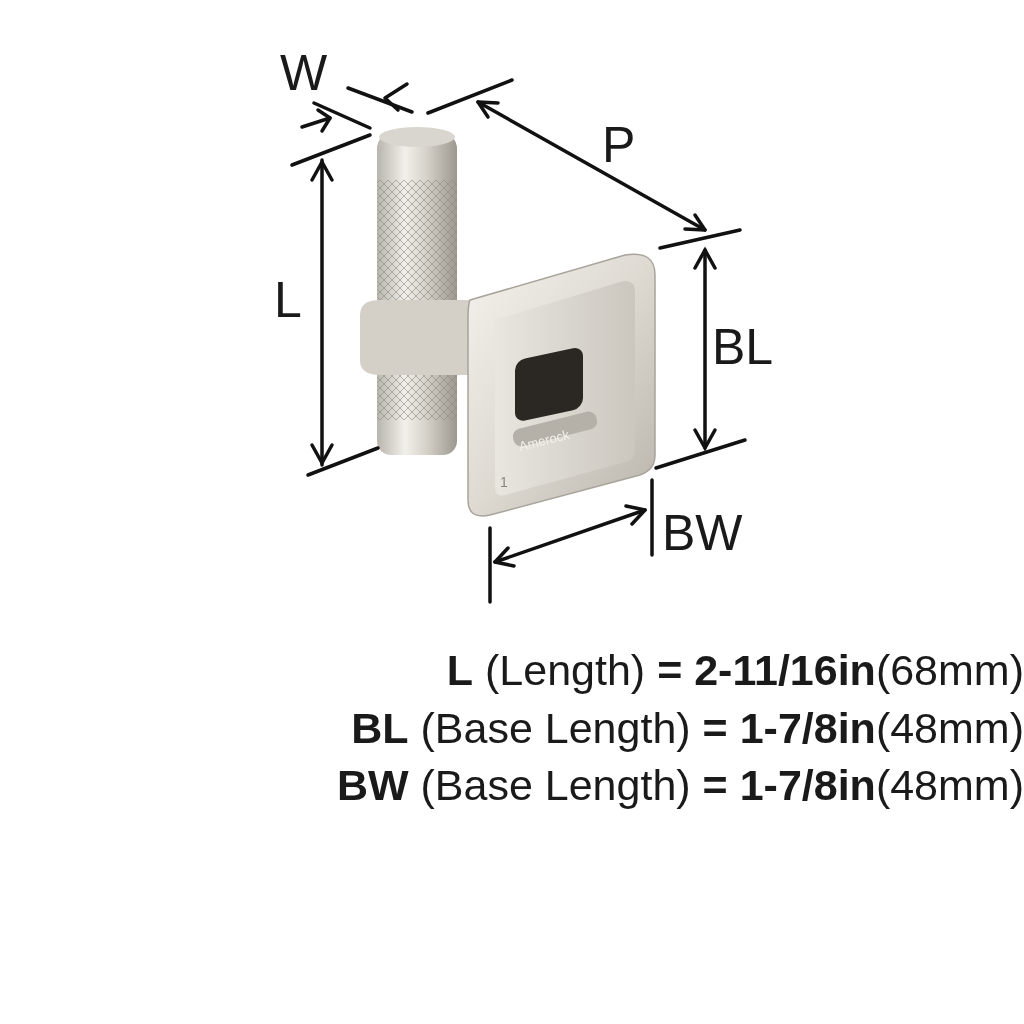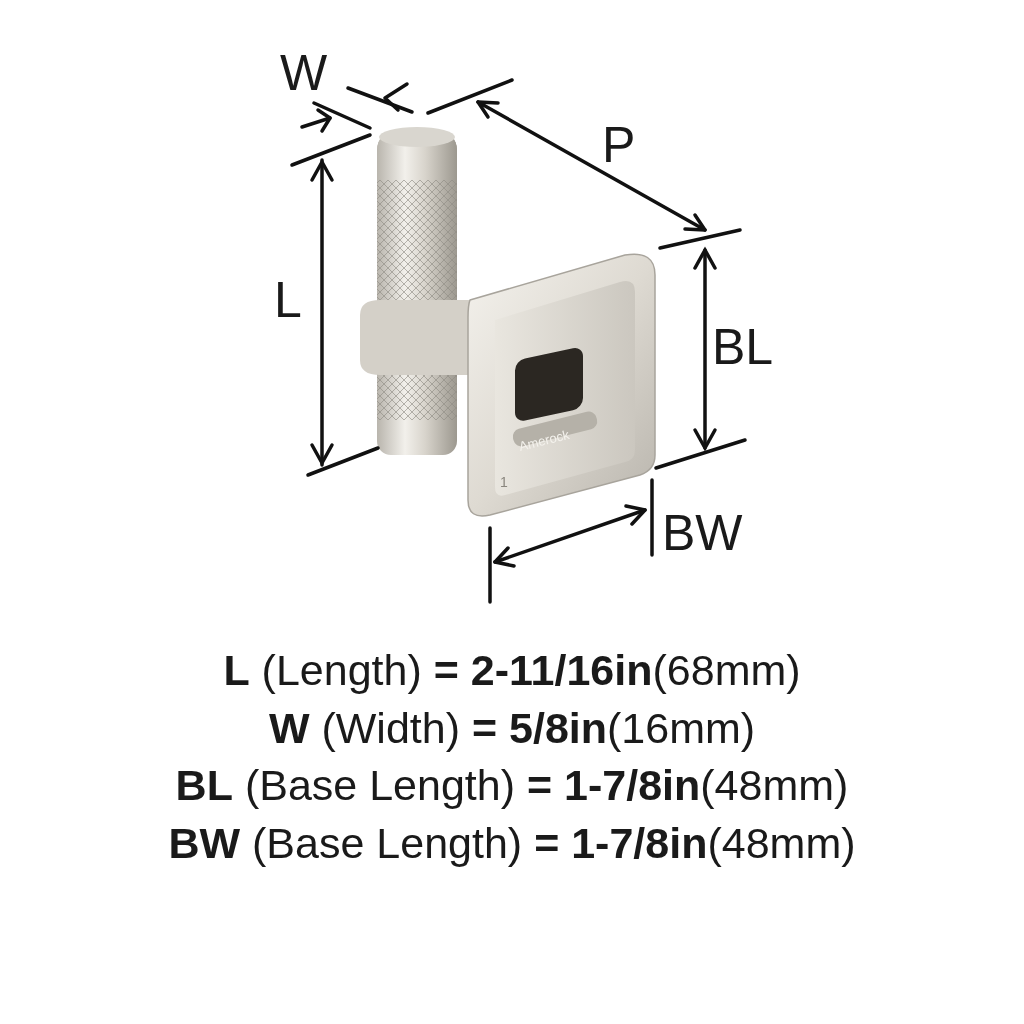--- a/index.html
+++ b/index.html
@@ -1,20 +1,20 @@
 <!DOCTYPE html>
 <html><head>
 <meta charset="utf-8">
 <style>
   html,body{margin:0;padding:0;background:#ffffff;}
   body{width:1024px;height:1024px;position:relative;overflow:hidden;font-family:"Liberation Sans",sans-serif;color:#1a1a1a;}
   #figure{position:absolute;left:0;top:0;width:1024px;height:620px;}
   .dim-label{position:absolute;font-family:"Liberation Sans",sans-serif;font-weight:400;font-size:50px;color:#1a1a1a;line-height:1;}
   #specs{position:absolute;left:0;top:642px;width:1024px;}
-  .spec-row{text-align:center;font-size:43px;line-height:57.5px;white-space:nowrap;color:#1a1a1a;}
+  .spec-row{text-align:right;font-size:43px;line-height:57.5px;white-space:nowrap;color:#1a1a1a;}
   .spec-row .abbr{font-weight:700;}
   .spec-row .name{font-weight:400;}
   .spec-row .eq{font-weight:700;}
   .spec-row .imp{font-weight:700;}
   .spec-row .met{font-weight:400;}
 </style>
 </head>
 <body>
 
 <div id="figure">
@@ -103,26 +103,20 @@
 </div>
 
 <div id="specs">
   <div class="spec-row">
     <span class="abbr">L</span>
     <span class="name">(Length)</span>
     <span class="eq">=</span>
     <span class="imp">2-11/16in</span><span class="met">(68mm)</span>
   </div>
   <div class="spec-row">
-    <span class="abbr">W</span>
-    <span class="name">(Width)</span>
-    <span class="eq">=</span>
-    <span class="imp">5/8in</span><span class="met">(16mm)</span>
-  </div>
-  <div class="spec-row">
     <span class="abbr">BL</span>
     <span class="name">(Base Length)</span>
     <span class="eq">=</span>
     <span class="imp">1-7/8in</span><span class="met">(48mm)</span>
   </div>
   <div class="spec-row">
     <span class="abbr">BW</span>
     <span class="name">(Base Length)</span>
     <span class="eq">=</span>
     <span class="imp">1-7/8in</span><span class="met">(48mm)</span>

